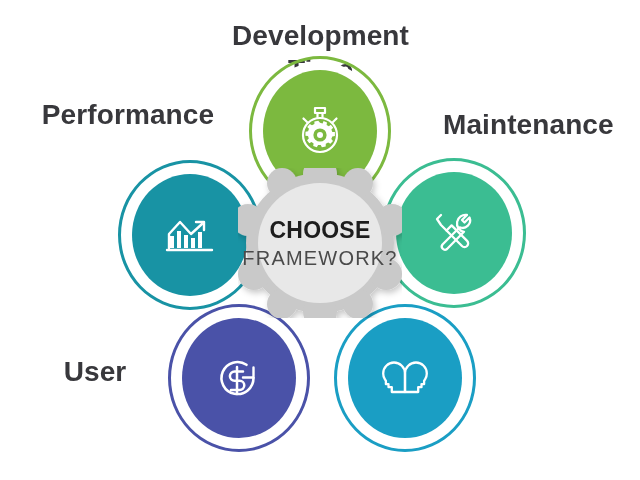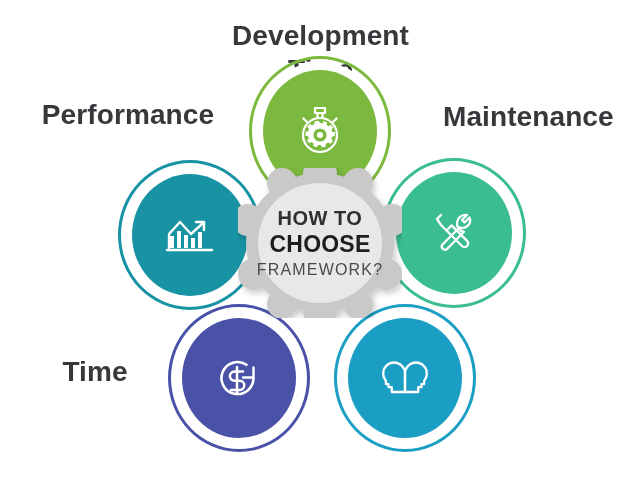--- a/index.html
+++ b/index.html
@@ -38,31 +38,31 @@
   }
   .ct-l1{
     font-size:20px;font-weight:bold;color:#2f2f2f;letter-spacing:0.5px;
     margin-bottom:5px;
   }
   .ct-l2{
     font-size:23px;font-weight:bold;color:#1d1d1d;letter-spacing:0.2px;
     margin-bottom:6px;
   }
   .ct-l3{
-    font-size:16px;font-weight:400;color:#4a4a4a;letter-spacing:1.2px;
+    font-size:20px;font-weight:400;color:#4a4a4a;letter-spacing:1.2px;
   }
 
   
   .label{
     position:absolute;color:#38383c;font-size:28px;font-weight:bold;
     letter-spacing:0.1px;line-height:1.22;white-space:pre-line;
   }
   #label-development-time{left:213px;top:19px;width:215px;text-align:center;}
   #label-performance{left:38px;top:98px;width:180px;text-align:center;}
-  #label-maintenance{left:443px;top:100px;width:180px;text-align:left;}
+  #label-maintenance{left:443px;top:108px;width:180px;text-align:left;}
   #label-cost{left:40px;top:355px;width:110px;text-align:center;}
   #label-user-experience{left:498px;top:344px;width:142px;text-align:center;}
 </style>
 </head>
 <body>
 
 <div id="infographic">
 
   <div class="node" id="node-performance" style="left:118px;top:160px;width:144px;height:150px;">
     <div class="ring" style="border:3px solid #1893a4;"></div>
@@ -200,28 +200,27 @@
           <circle cx="44" cy="15" r="15"></circle>
           <circle cx="120" cy="15" r="15"></circle>
           <circle cx="44" cy="136" r="15"></circle>
           <circle cx="120" cy="136" r="15"></circle>
         </g>
 
         <ellipse cx="82" cy="75" rx="62" ry="60" fill="#e8e8e8"></ellipse>
       </g>
     </svg>
     <div id="center-text">
-      <div class="ct-l1">HOW TO</div>
       <div class="ct-l2">CHOOSE</div>
       <div class="ct-l3">FRAMEWORK?</div>
     </div>
   </div>
 
   <div class="label" id="label-development-time">Development Time</div>
 
   <div class="label" id="label-performance">Performance</div>
 
   <div class="label" id="label-maintenance">Maintenance</div>
 
-  <div class="label" id="label-cost">Time</div>
+  <div class="label" id="label-cost">User</div>
 
 
 </div>
 
 </body></html>

